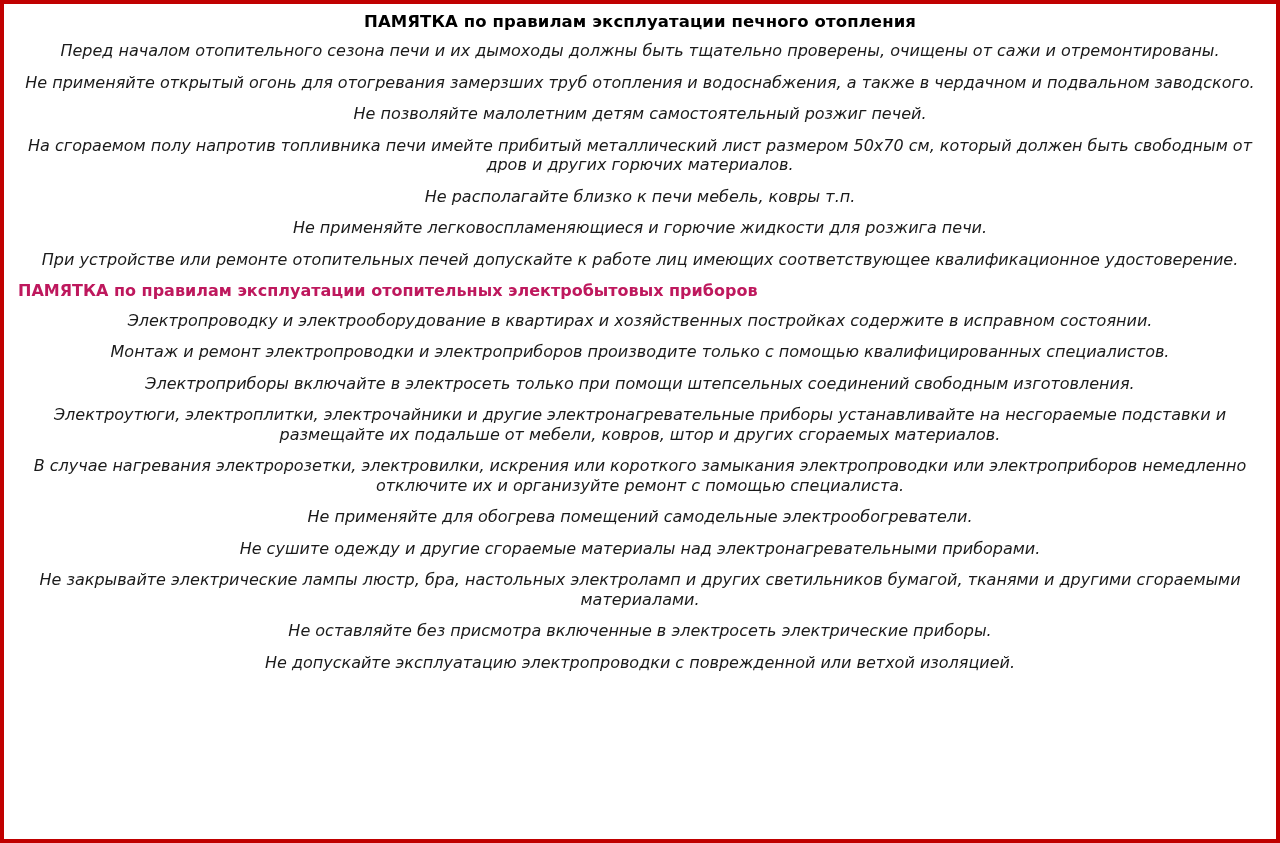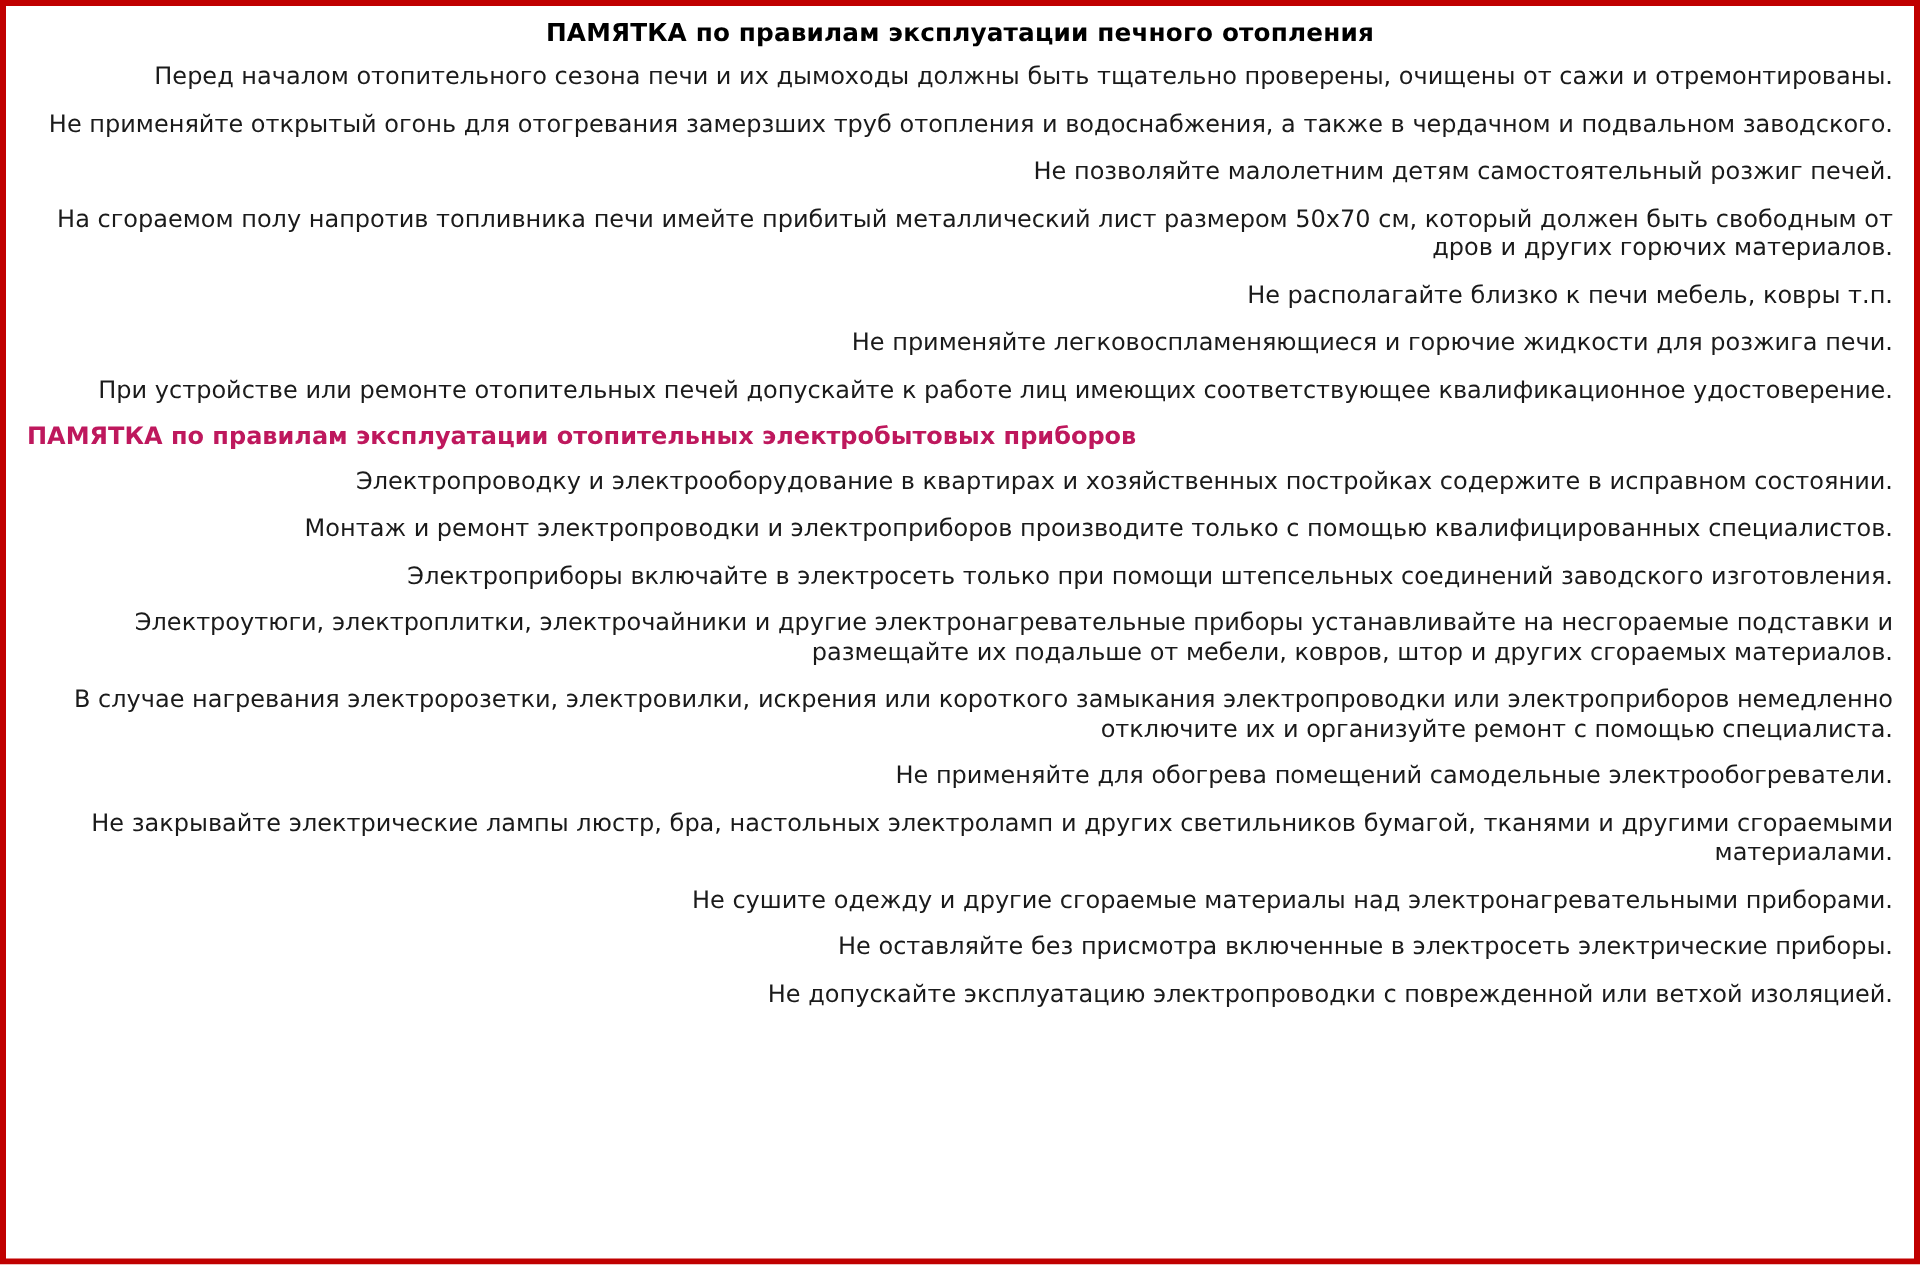--- a/index.html
+++ b/index.html
@@ -34,21 +34,22 @@
     font-size: 16px;
     color: #be185d;
     margin: 12px 0 10px 0;
     line-height: 1.22;
   }
   .para {
     font-size: 16px;
     color: #1a1a1a;
     margin: 0 0 12px 0;
     line-height: 1.22;
-    text-align: right;
+    text-align: center;
+    font-style: italic;
   }
   .para.tight {
     margin-bottom: 1px;
   }
 </style>
 </head>
 <body>
 
 <div class="page" style="border-color: rgb(192, 0, 0);">
 
@@ -61,23 +62,23 @@
     <p class="para">На сгораемом полу напротив топливника печи имейте прибитый металлический лист размером 50х70 см, который должен быть свободным от дров и других горючих материалов.</p>
     <p class="para">Не располагайте близко к печи мебель, ковры т.п.</p>
     <p class="para">Не применяйте легковоспламеняющиеся и горючие жидкости для розжига печи.</p>
     <p class="para">При устройстве или ремонте отопительных печей допускайте к работе лиц имеющих соответствующее квалификационное удостоверение.</p>
   </div>
 
   <div>
     <div class="section-heading">ПАМЯТКА по правилам эксплуатации отопительных электробытовых приборов</div>
     <p class="para">Электропроводку и электрооборудование в квартирах и хозяйственных постройках содержите в исправном состоянии.</p>
     <p class="para">Монтаж и ремонт электропроводки и электроприборов производите только с помощью квалифицированных специалистов.</p>
-    <p class="para">Электроприборы включайте в электросеть только при помощи штепсельных соединений заводского изготовления.</p>
+    <p class="para">Электроприборы включайте в электросеть только при помощи штепсельных соединений свободным изготовления.</p>
     <p class="para">Электроутюги, электроплитки, электрочайники и другие электронагревательные приборы устанавливайте на несгораемые подставки и размещайте их подальше от мебели, ковров, штор и других сгораемых материалов.</p>
     <p class="para">В случае нагревания электророзетки, электровилки, искрения или короткого замыкания электропроводки или электроприборов немедленно отключите их и организуйте ремонт с помощью специалиста.</p>
     <p class="para">Не применяйте для обогрева помещений самодельные электрообогреватели.</p>
+    <p class="para">Не сушите одежду и другие сгораемые материалы над электронагревательными приборами.</p>
     <p class="para">Не закрывайте электрические лампы люстр, бра, настольных электроламп и других светильников бумагой, тканями и другими сгораемыми материалами.</p>
-    <p class="para">Не сушите одежду и другие сгораемые материалы над электронагревательными приборами.</p>
     <p class="para">Не оставляйте без присмотра включенные в электросеть электрические приборы.</p>
     <p class="para tight">Не допускайте эксплуатацию электропроводки с поврежденной или ветхой изоляцией.</p>
   </div>
 
 </div>
 
 </body></html>

